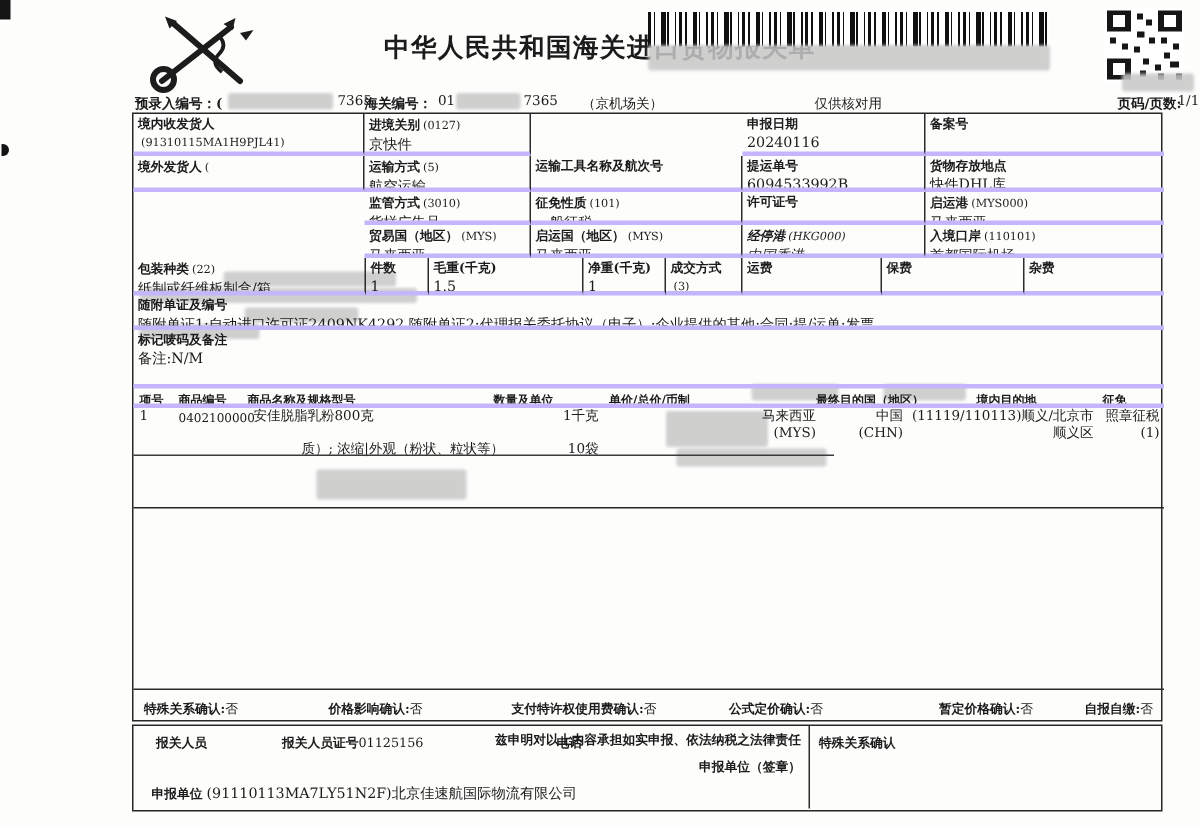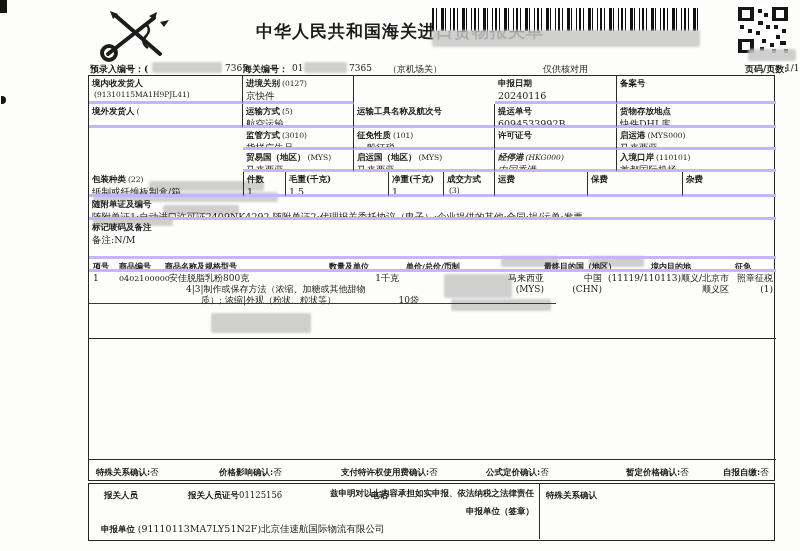--- a/index.html
+++ b/index.html
@@ -215,24 +215,23 @@
       <span class="gh" style="left:317px;top:2px;">单价/总价/币制</span>
       <span class="gh" style="left:394px;top:14px;">原产国（地区）</span>
       <span class="gh" style="left:455px;top:2px;">最终目的国（地区）</span>
       <span class="gh" style="left:562px;top:2px;">境内目的地</span>
       <span class="gh" style="left:646px;top:2px;">征免</span>
     </div>
 
     <span class="g" style="left:4px;top:197px;">1</span>
     <span class="g" style="left:30px;top:197px;font-size:8px;">0402100000</span>
     <span class="g" style="left:80px;top:197px;">安佳脱脂乳粉800克</span>
-    <span class="g" style="left:97px;top:208px;">4|3|制作或保存方法（浓缩、加糖或其他甜物</span>
     <span class="g" style="left:112px;top:219px;">质）; 浓缩|外观（粉状、粒状等）</span>
     <span class="g rt" style="left:240px;top:197px;width:70px;">1千克</span>
-    <span class="g rt" style="left:240px;top:219px;width:70px;margin-left:20px;">10袋</span>
+    <span class="g rt" style="left:240px;top:219px;width:70px;">10袋</span>
     <div class="redact" style="left:355px;top:198px;width:68px;height:24px;"></div>
     <div class="redact" style="left:362px;top:223px;width:100px;height:12px;"></div>
     <span class="g rt" style="left:394px;top:197px;width:61px;">马来西亚</span>
     <span class="g rt" style="left:394px;top:208px;width:61px;">(MYS)</span>
     <span class="g rt" style="left:455px;top:197px;width:58px;">中国</span>
     <span class="g rt" style="left:455px;top:208px;width:58px;">(CHN)</span>
     <span class="g rt" style="left:514px;top:197px;width:126px;">(11119/110113)顺义/北京市</span>
     <span class="g rt" style="left:514px;top:208px;width:126px;">顺义区</span>
     <span class="g rt" style="left:642px;top:197px;width:42px;">照章征税</span>
     <span class="g rt" style="left:642px;top:208px;width:42px;">(1)</span>

